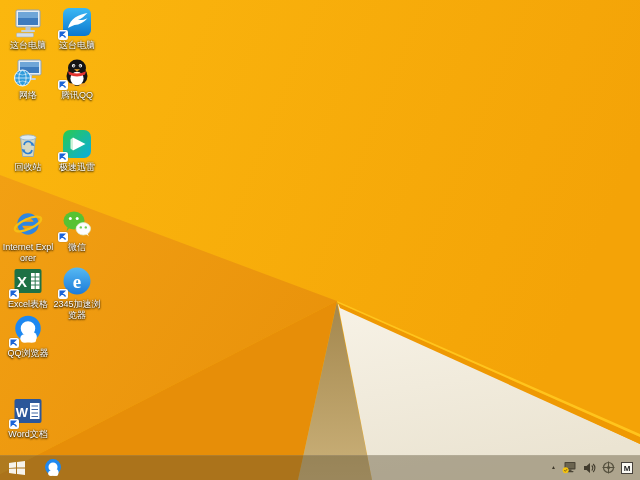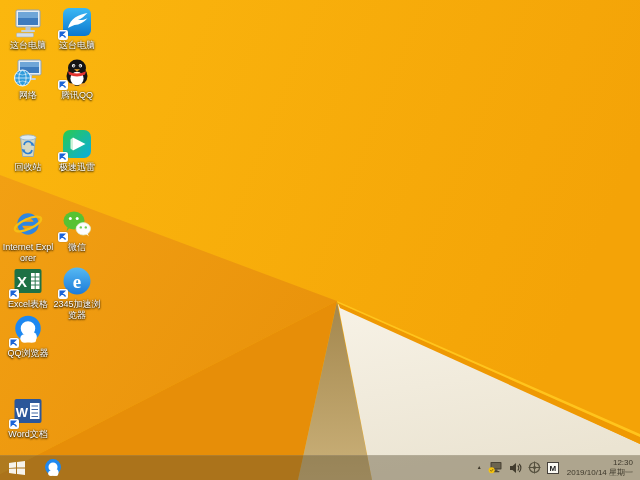--- a/index.html
+++ b/index.html
@@ -362,18 +362,14 @@
         <line x1="6.5" y1="0.5" x2="6.5" y2="12.5" stroke="#55503E" stroke-width="1"></line>
         <line x1="0.5" y1="6.5" x2="12.5" y2="6.5" stroke="#55503E" stroke-width="1"></line>
         <circle cx="6.5" cy="6.5" r="1.6" fill="#55503E"></circle>
       </svg>
     </div>
 
     <div class="trayicon">
       <span id="imebox">M</span>
     </div>
 
-    <div id="clock">
-      <div>12:30</div>
-      <div>2019/10/14 星期一</div>
-    </div>
   </div>
 </div>
 
 </body></html>

